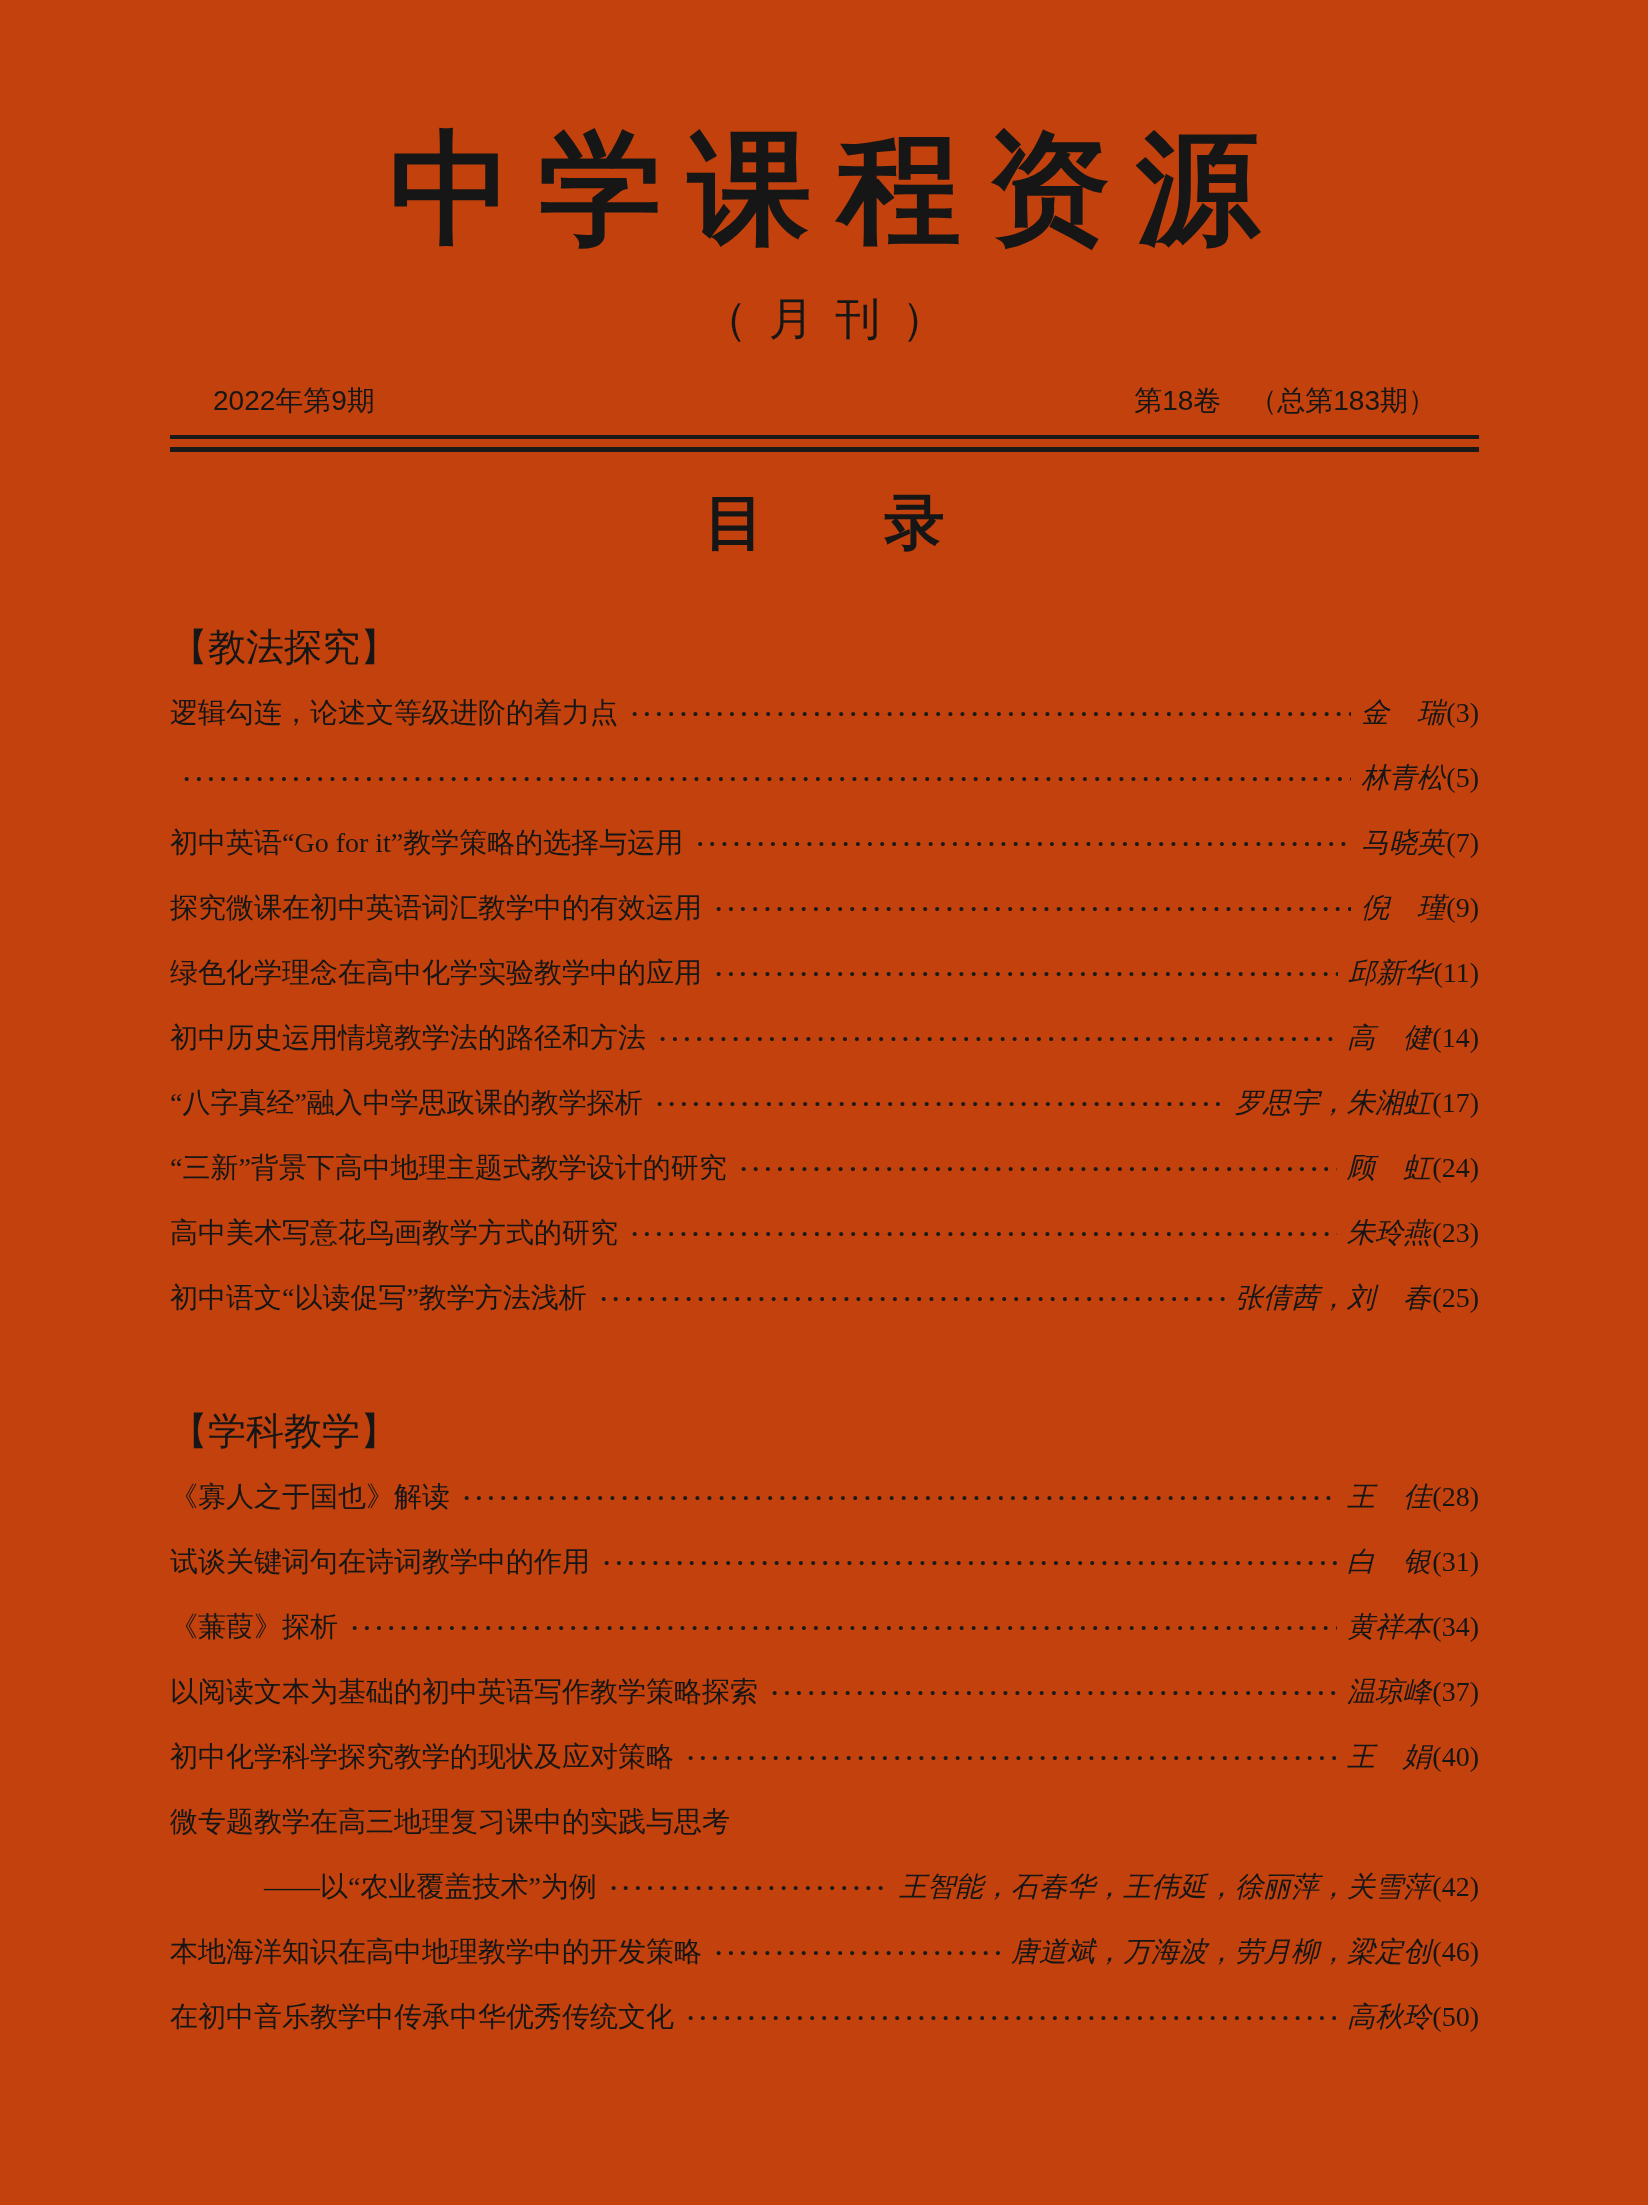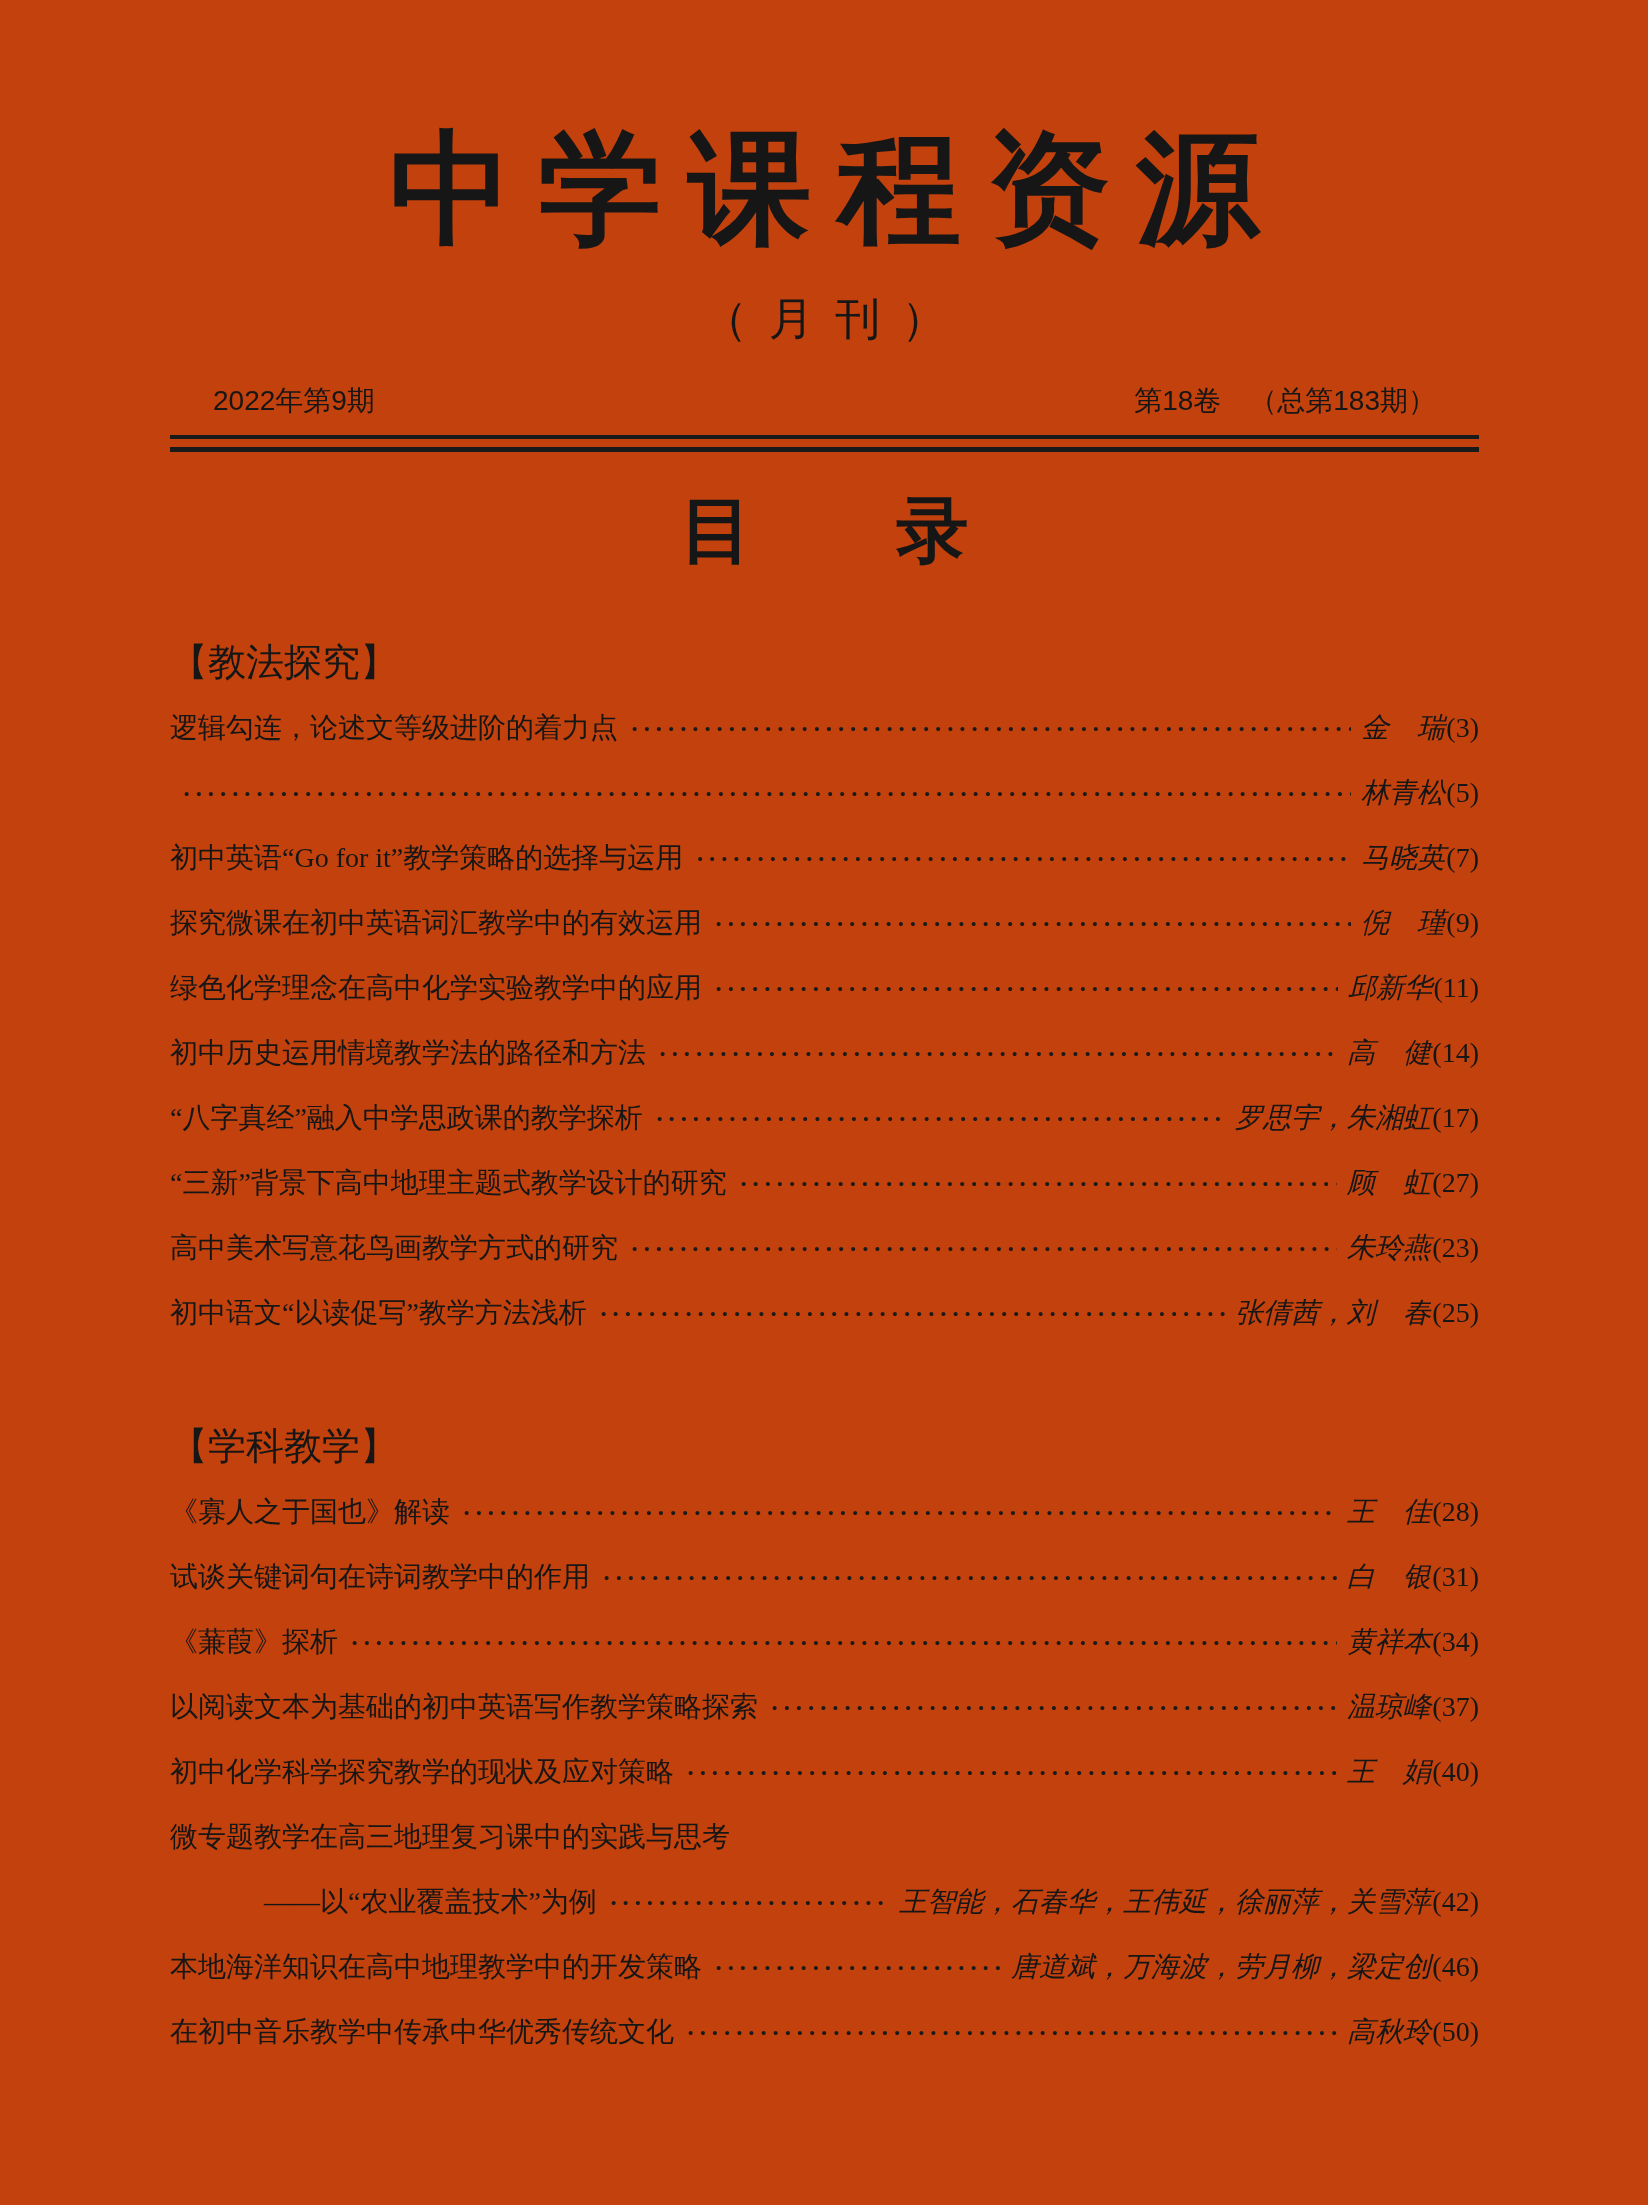--- a/index.html
+++ b/index.html
@@ -50,21 +50,21 @@
     margin-top: 15px;
     height: 8.2px;
     border-top: 4.4px solid #1a1a1a;
     border-bottom: 5.7px solid #1a1a1a;
   }
   
   .toc-title {
     margin: 33px 0 0 0;
     text-align: center;
     font-family: "Liberation Sans", "DejaVu Sans", sans-serif;
-    font-size: 72px;
+    font-size: 60px;
     font-weight: 700;
     line-height: 1.25;
     white-space: nowrap;
   }
   .toc-section { margin-top: 77px; }
   .toc-section:first-child { margin-top: 63px; }
   .section-heading {
     margin: 0;
     font-family: "Liberation Sans", "DejaVu Sans", sans-serif;
     font-size: 38px;
@@ -166,21 +166,21 @@
     <span class="entry-title">“八字真经”融入中学思政课的教学探析</span>
     <span class="entry-dots">··········································································································································································</span>
     <span class="entry-authors">罗思宇，朱湘虹</span>
     <span class="entry-page">(17)</span>
   </div>
 
   <div class="entry">
     <span class="entry-title">“三新”背景下高中地理主题式教学设计的研究</span>
     <span class="entry-dots">··········································································································································································</span>
     <span class="entry-authors">顾　虹</span>
-    <span class="entry-page">(27)</span>
+    <span class="entry-page">(24)</span>
   </div>
 
   <div class="entry">
     <span class="entry-title">高中美术写意花鸟画教学方式的研究</span>
     <span class="entry-dots">··········································································································································································</span>
     <span class="entry-authors">朱玲燕</span>
     <span class="entry-page">(23)</span>
   </div>
 
   <div class="entry">

